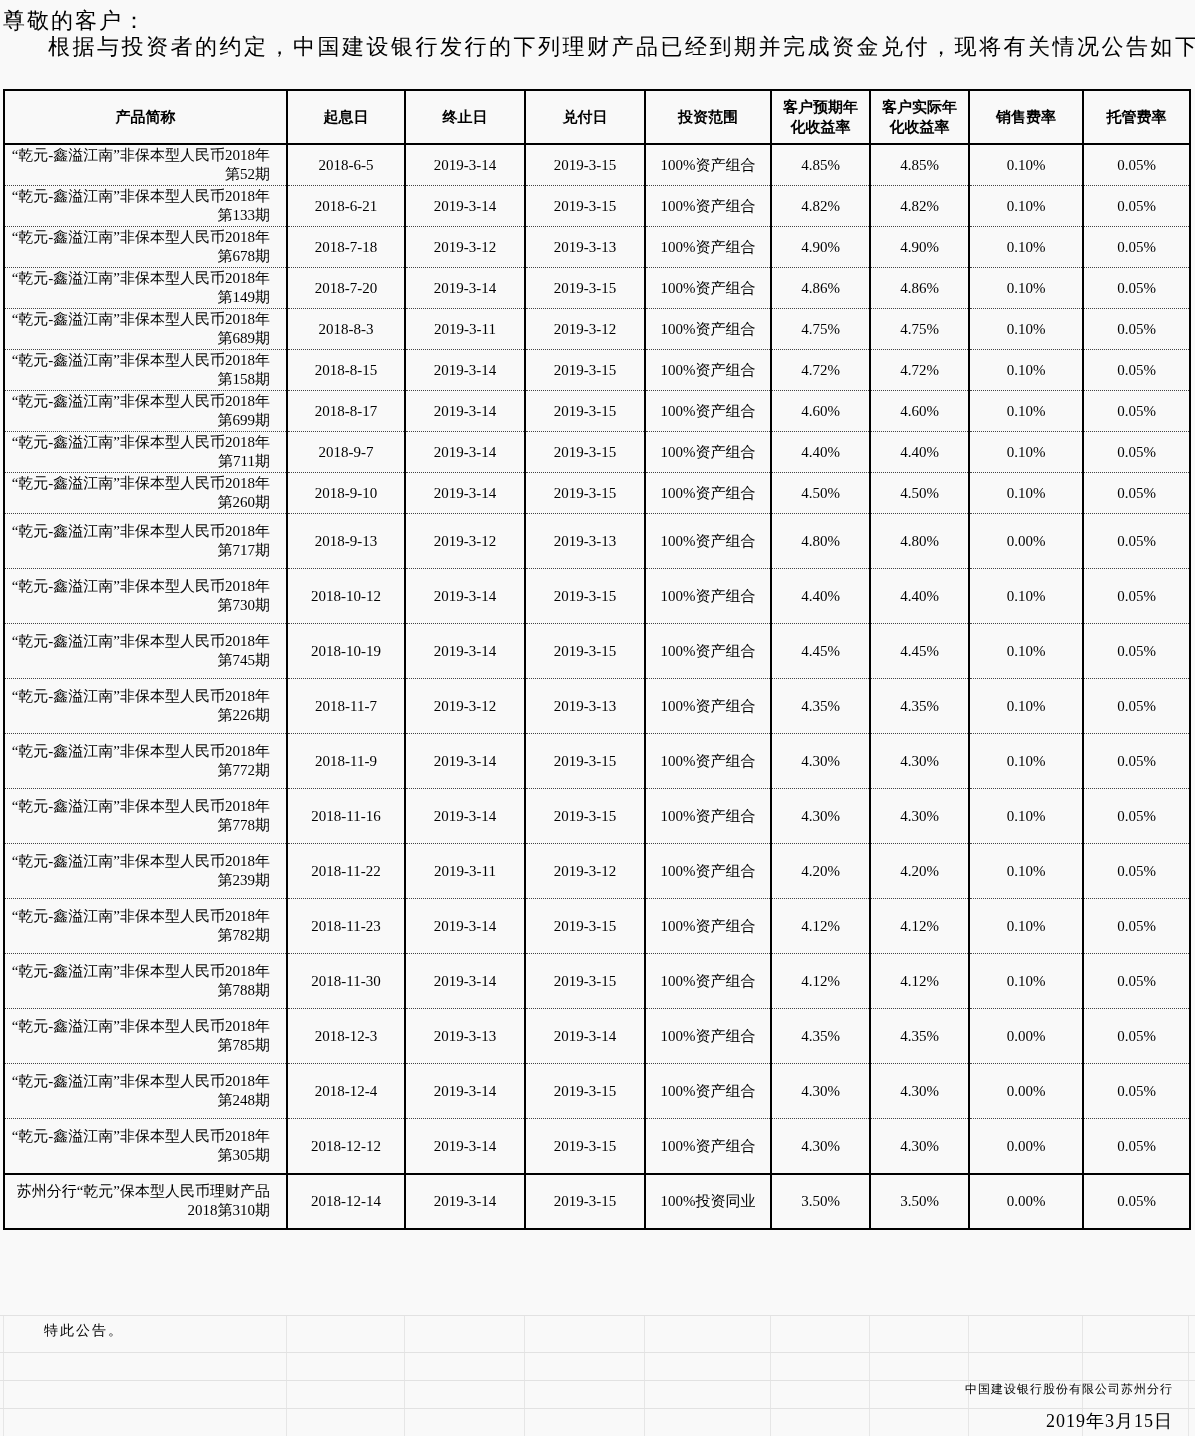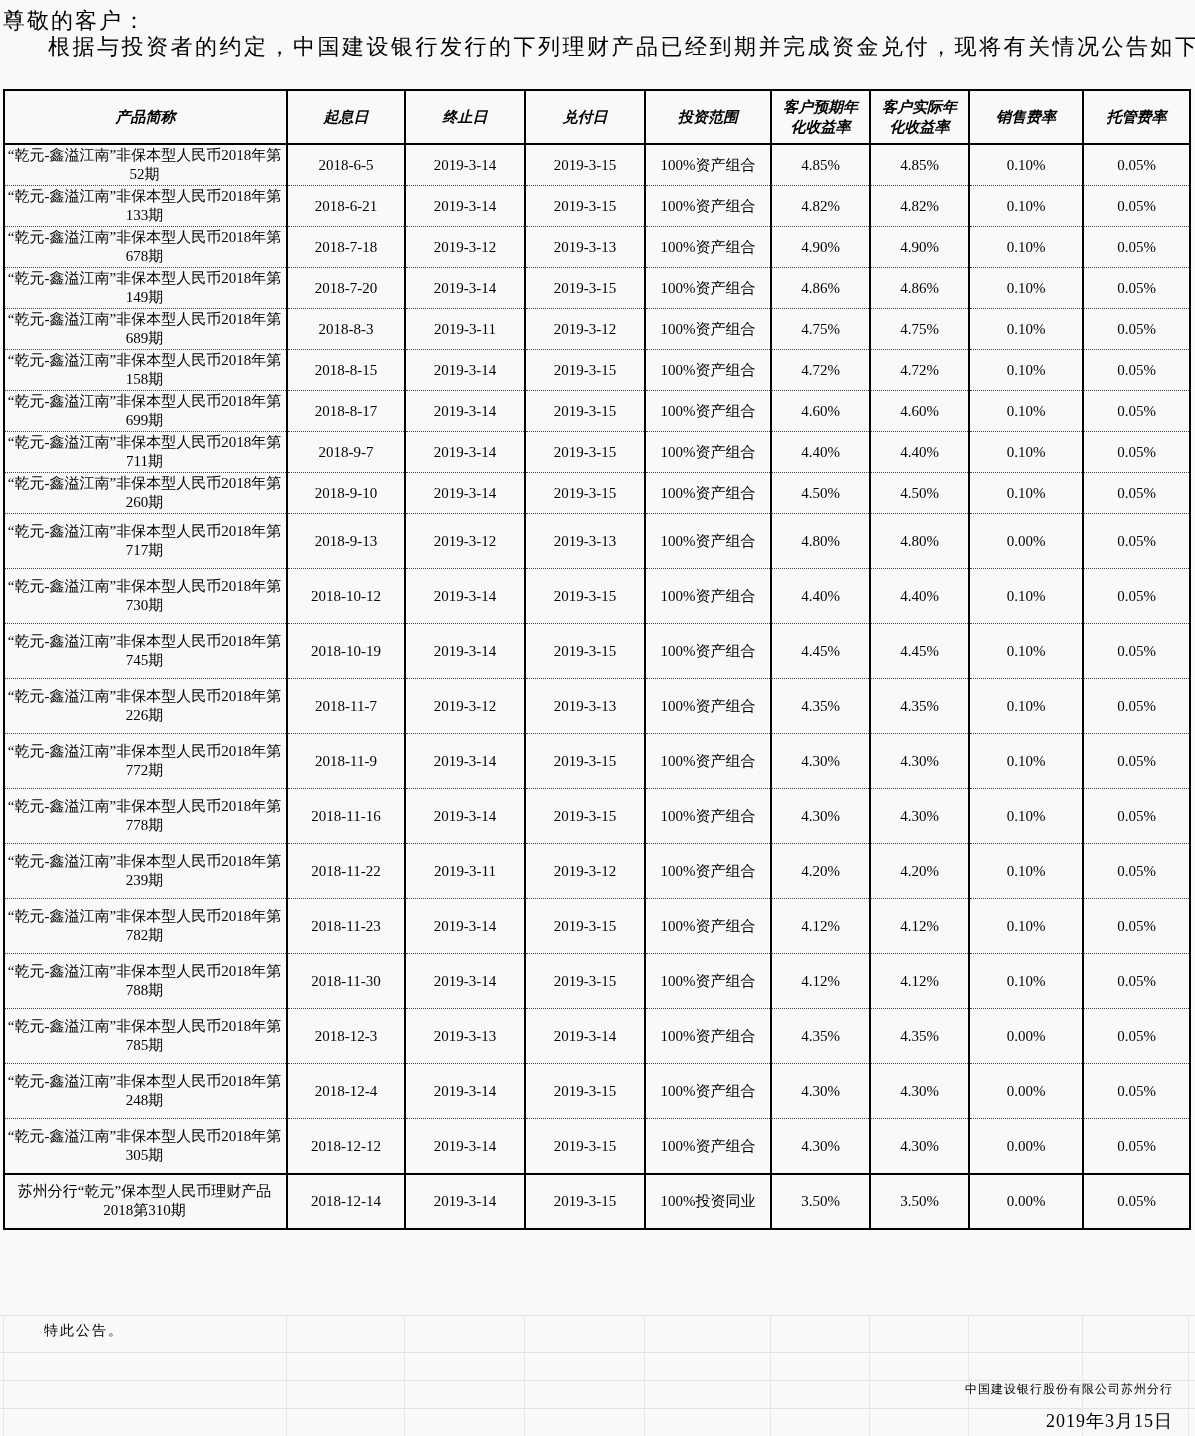--- a/index.html
+++ b/index.html
@@ -53,32 +53,32 @@
     font-size:15px;
   }
   #products-table th, #products-table td {
     border-left:2px solid #000;
     text-align:center;
     vertical-align:middle;
     overflow:hidden;
     line-height:20px;
   }
   #products-table th:first-child, #products-table td:first-child { border-left:none; }
-  #products-table thead tr { height:54px;font-style:italic; }
+  #products-table thead tr { height:54px; }
   #products-table th {
     font-weight:bold;
     border-bottom:2px solid #000;
     padding:0 9px;
   }
   #products-table td { border-top:1px dotted #444; padding:1px 3px; }
   #products-table tbody tr:first-child td { border-top:none; }
   #products-table tbody tr.solid-top td { border-top:2px solid #000; }
   #products-table td.product-name-cell {
-    text-align:center;
-    padding:1px 4px 1px 2px;
+    text-align:right;
+    padding:1px 16px 1px 2px;
     line-height:19px;
     margin-left:26px;
   }
   tr.r-short { height:40px; }
   tr.r-tall  { height:55px; }
 
   #closing   { position:absolute; left:44px; top:1322px; font-size:14px; letter-spacing:2px; }
   #signature { position:absolute; right:22px; top:1381px; font-size:12px; letter-spacing:1px; }
   #dateline  { position:absolute; right:22px; top:1409px; font-size:18px; letter-spacing:1px; }
 </style>

